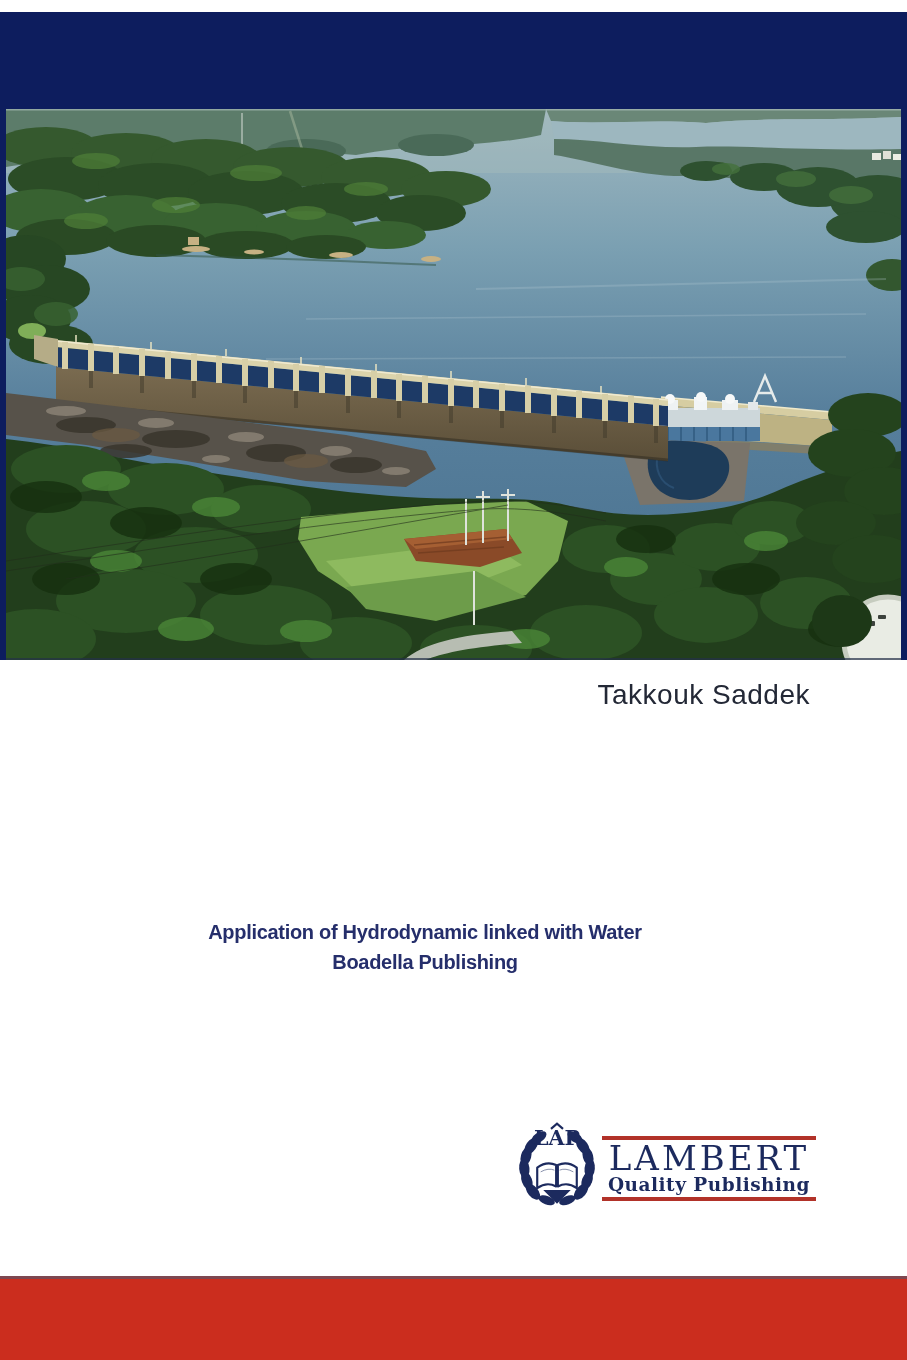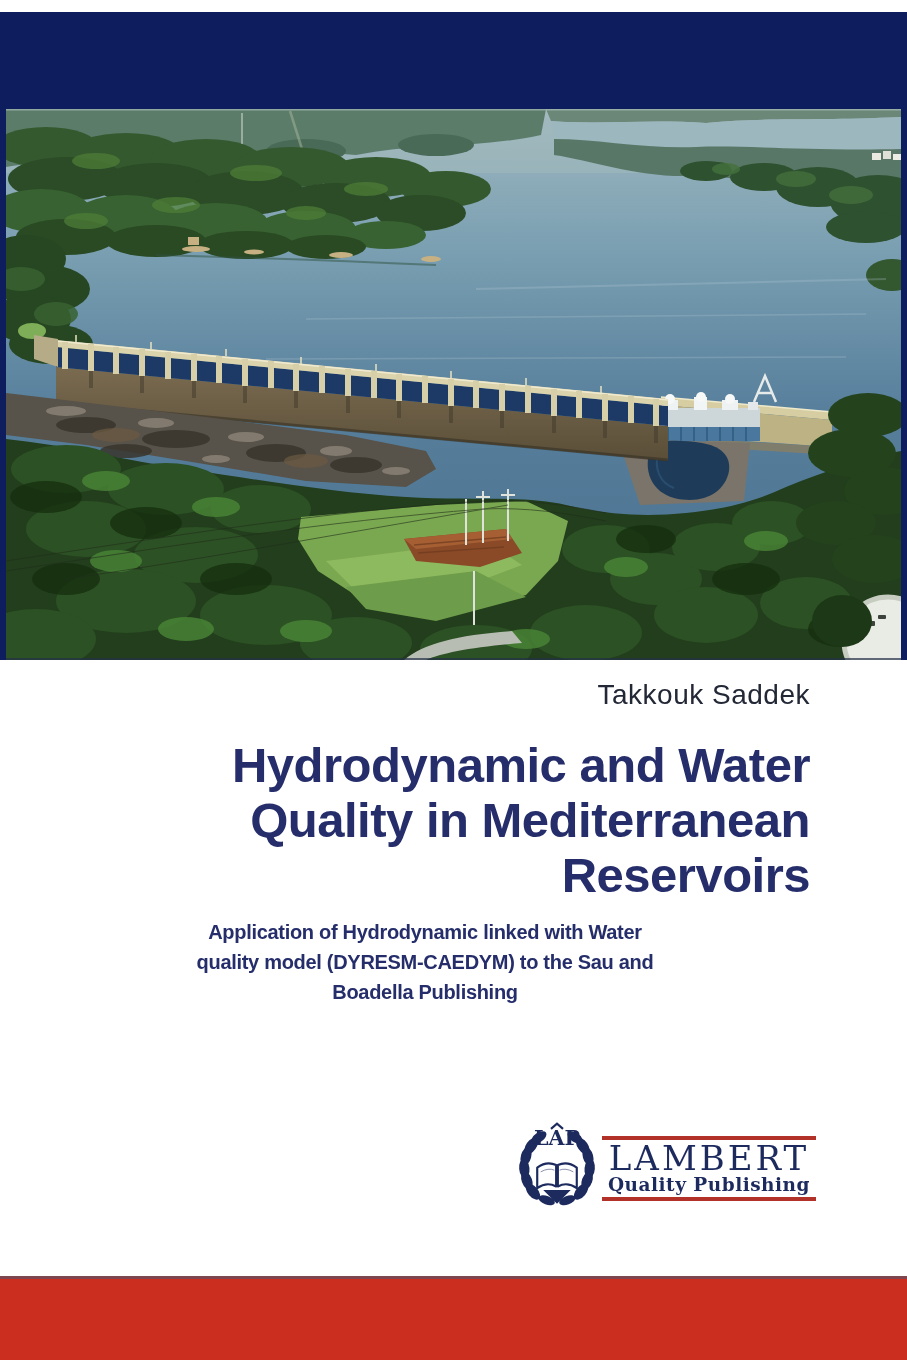--- a/index.html
+++ b/index.html
@@ -392,29 +392,23 @@
         <ellipse cx="836" cy="512" rx="30" ry="26" fill="#1d3817"></ellipse>
       </g>
 
       <rect x="0" y="0" width="895" height="1.5" fill="#c5d4d6" opacity="0.5"></rect>
       <rect x="0" y="549" width="895" height="2" fill="#233048" opacity="0.7"></rect>
     </svg>
   </div>
 
   <div class="author">Takkouk Saddek</div>
 
-  <h1 class="title">
-    <span>Hydrodynamic and Water</span>
-    <span>Quality in Mediterranean</span>
-    <span>Reservoirs</span>
-  </h1>
 
   <div class="subtitle">
     <span>Application of Hydrodynamic linked with Water</span>
-    <span>quality model (DYRESM-CAEDYM) to the Sau and</span>
     <span>Boadella Publishing</span>
   </div>
 
   <div class="publisher">
     <svg class="emblem" viewBox="0 0 100 105">
       <g fill="#1c2a5e">
         <ellipse cx="22" cy="80" rx="6" ry="11" transform="rotate(-40 22 80)"></ellipse>
         <ellipse cx="15" cy="67" rx="6" ry="11" transform="rotate(-20 15 67)"></ellipse>
         <ellipse cx="12" cy="53" rx="6" ry="11" transform="rotate(-5 12 53)"></ellipse>
         <ellipse cx="14" cy="39" rx="6" ry="11" transform="rotate(15 14 39)"></ellipse>

